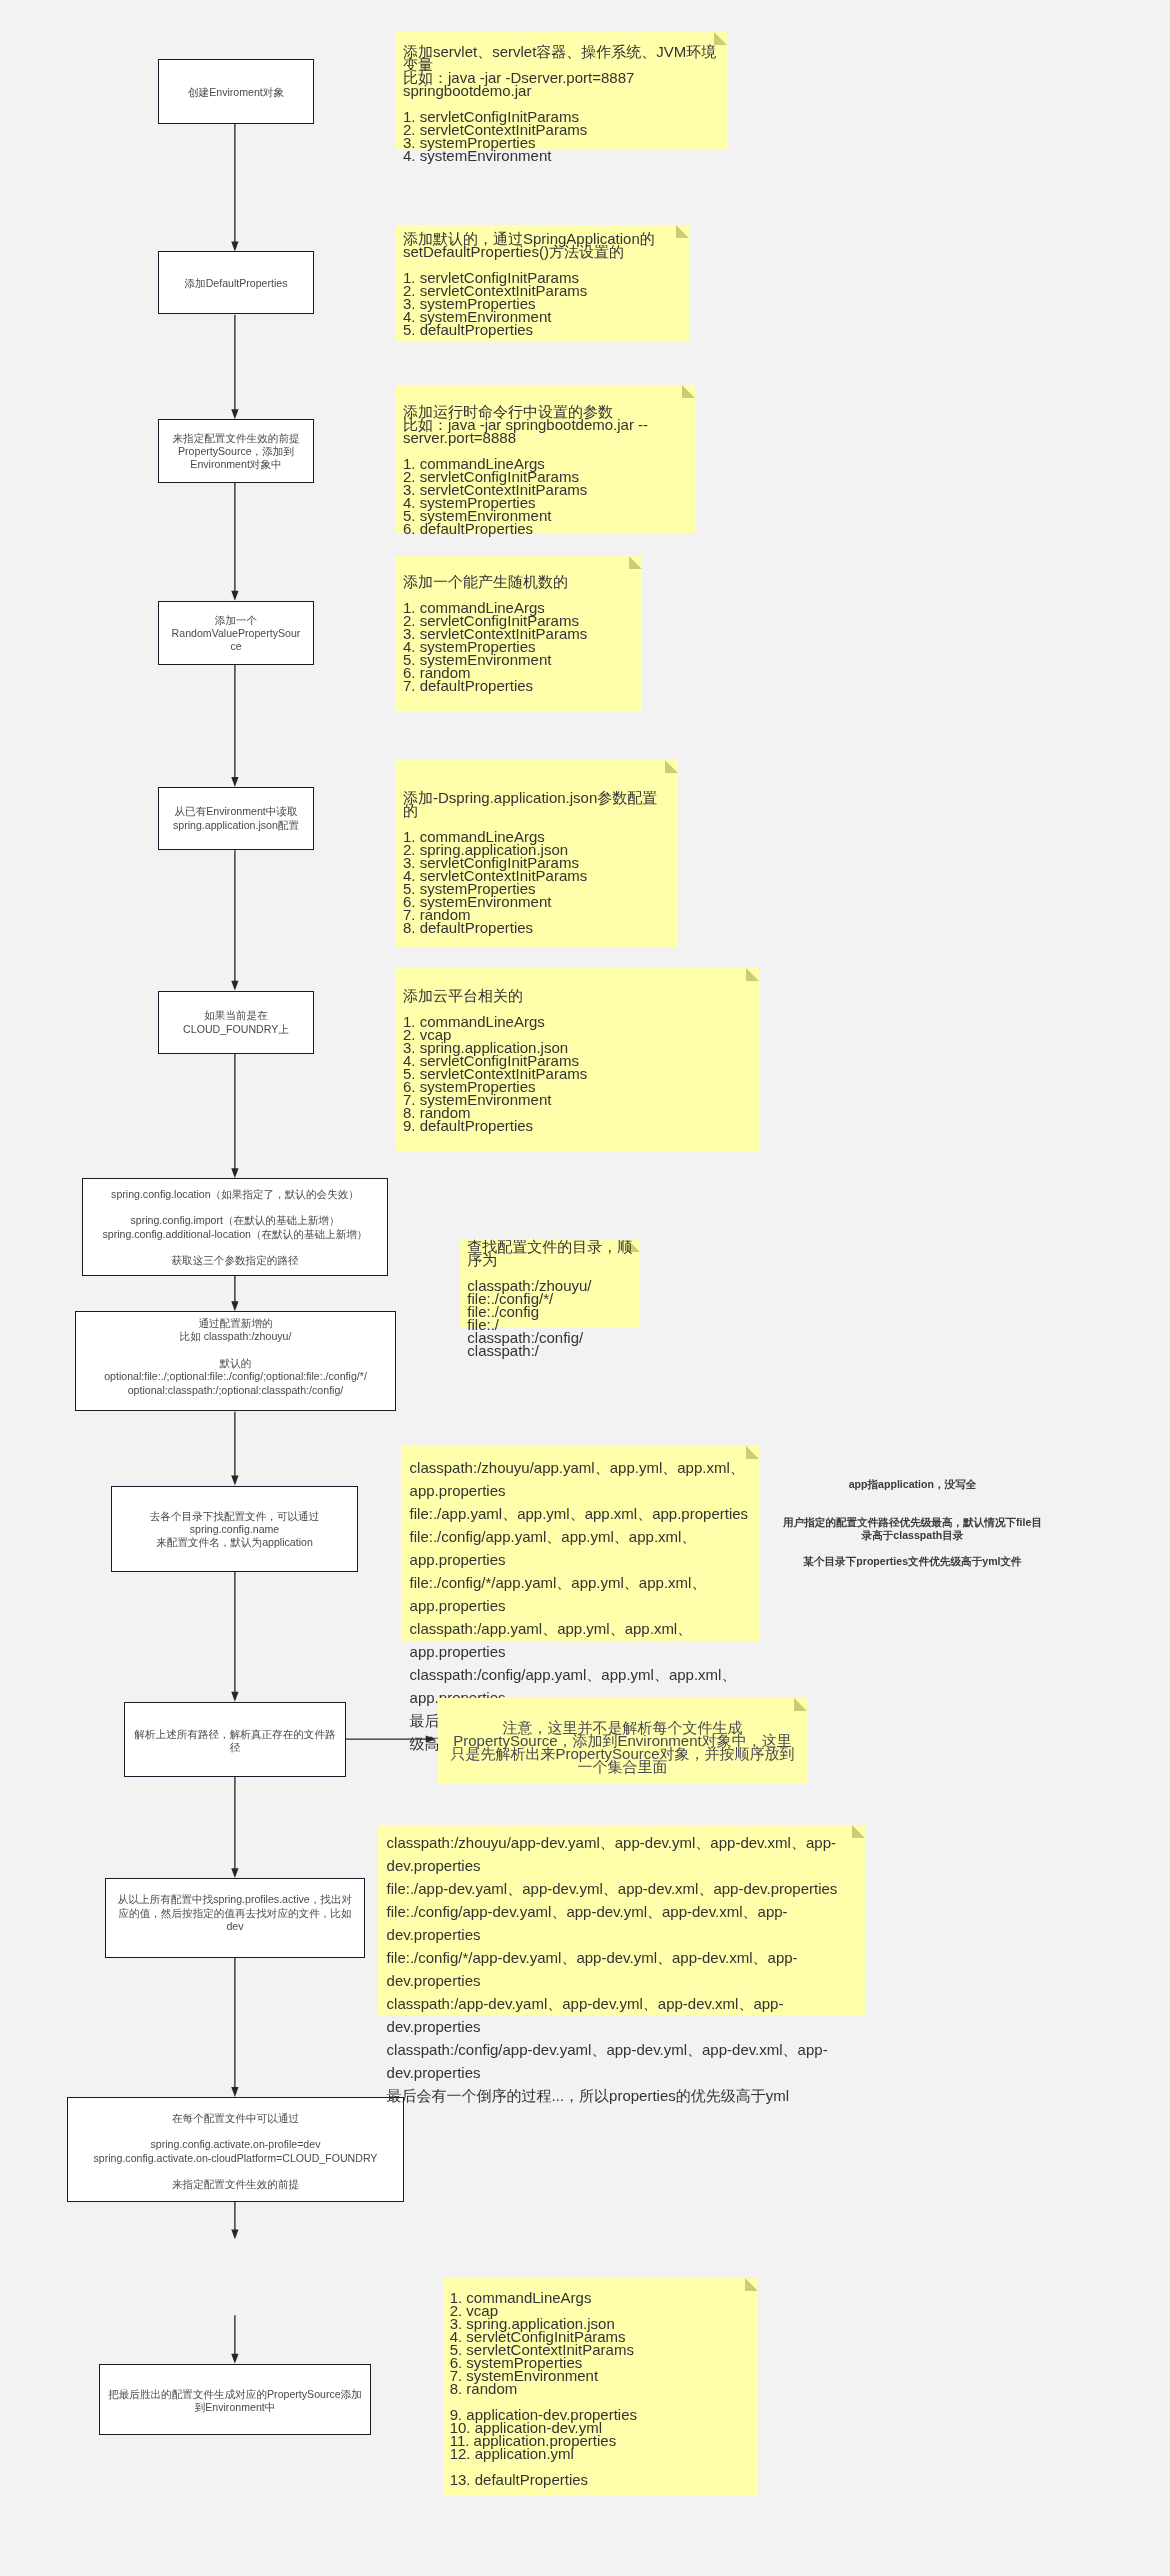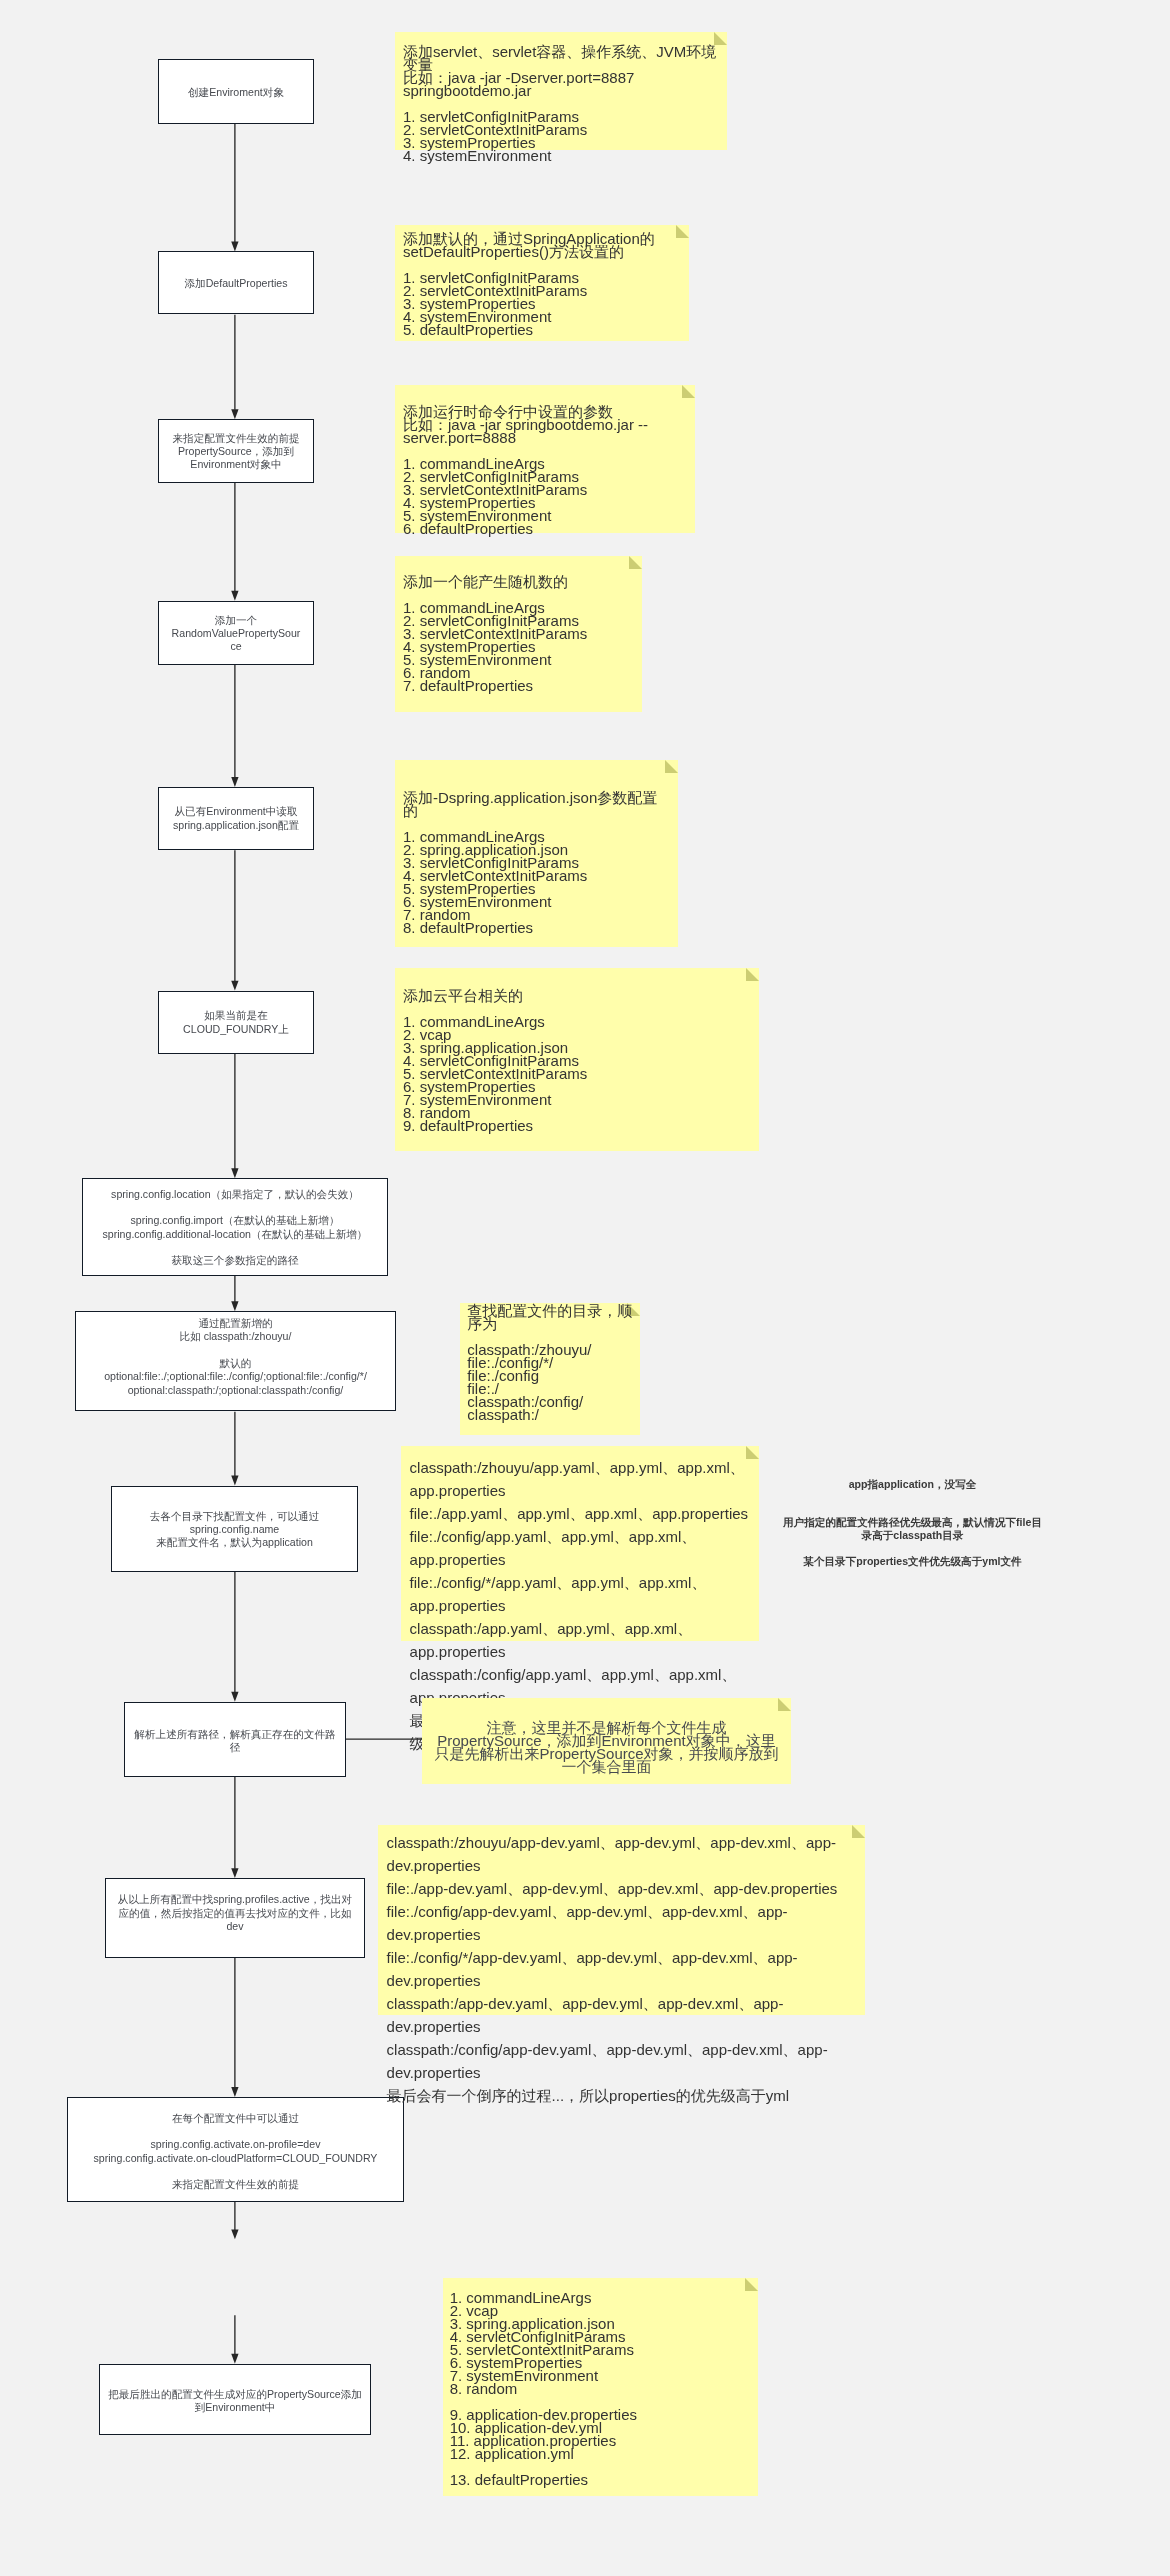--- a/index.html
+++ b/index.html
@@ -170,36 +170,36 @@
 
 1. commandLineArgs
 2. vcap
 3. spring.application.json
 4. servletConfigInitParams
 5. servletContextInitParams
 6. systemProperties
 7. systemEnvironment
 8. random
 9. defaultProperties</span></div>
-  <div class="note" style="left:460px;top:1303px;width:180px;height:132px"><span class="fold"></span><span class="txt" style="left:7.3px;top:0.7px;line-height:13px;width:165px">查找配置文件的目录，顺序为
+  <div class="note" style="left:460px;top:1239px;width:180px;height:88px"><span class="fold"></span><span class="txt" style="left:7.3px;top:0.7px;line-height:13px;width:165px">查找配置文件的目录，顺序为
 
 classpath:/zhouyu/
 file:./config/*/
 file:./config
 file:./
 classpath:/config/
 classpath:/</span></div>
   <div class="note" style="left:401px;top:1446px;width:358px;height:195px"><span class="fold"></span><span class="txt" style="left:8.6px;top:10px;line-height:23px;width:341px">classpath:/zhouyu/app.yaml、app.yml、app.xml、app.properties
 file:./app.yaml、app.yml、app.xml、app.properties
 file:./config/app.yaml、app.yml、app.xml、app.properties
 file:./config/*/app.yaml、app.yml、app.xml、app.properties
 classpath:/app.yaml、app.yml、app.xml、app.properties
 classpath:/config/app.yaml、app.yml、app.xml、app.properties
 最后会有一个倒序的过程...，所以properties的优先级高于yml</span></div>
-  <div class="note" style="left:422px;top:1698px;width:369px;height:86px"><span class="fold"></span><span class="txt" style="left:8px;top:23px;line-height:13px;width:353px;text-align:center;color:#46494f">注意，这里并不是解析每个文件生成PropertySource，添加到Environment对象中，这里只是先解析出来PropertySource对象，并按顺序放到一个集合里面</span></div>
+  <div class="note" style="left:438px;top:1698px;width:369px;height:86px"><span class="fold"></span><span class="txt" style="left:8px;top:23px;line-height:13px;width:353px;text-align:center;color:#46494f">注意，这里并不是解析每个文件生成PropertySource，添加到Environment对象中，这里只是先解析出来PropertySource对象，并按顺序放到一个集合里面</span></div>
   <div class="note" style="left:378px;top:1825px;width:487px;height:190px"><span class="fold"></span><span class="txt" style="left:8.6px;top:6px;line-height:23px;width:470px">classpath:/zhouyu/app-dev.yaml、app-dev.yml、app-dev.xml、app-dev.properties
 file:./app-dev.yaml、app-dev.yml、app-dev.xml、app-dev.properties
 file:./config/app-dev.yaml、app-dev.yml、app-dev.xml、app-dev.properties
 file:./config/*/app-dev.yaml、app-dev.yml、app-dev.xml、app-dev.properties
 classpath:/app-dev.yaml、app-dev.yml、app-dev.xml、app-dev.properties
 classpath:/config/app-dev.yaml、app-dev.yml、app-dev.xml、app-dev.properties
 最后会有一个倒序的过程...，所以properties的优先级高于yml</span></div>
   <div class="note" style="left:443px;top:2278px;width:315px;height:218px"><span class="fold"></span><span class="txt" style="left:6.7px;top:12.6px;line-height:13px;width:302px">1. commandLineArgs
 2. vcap
 3. spring.application.json

